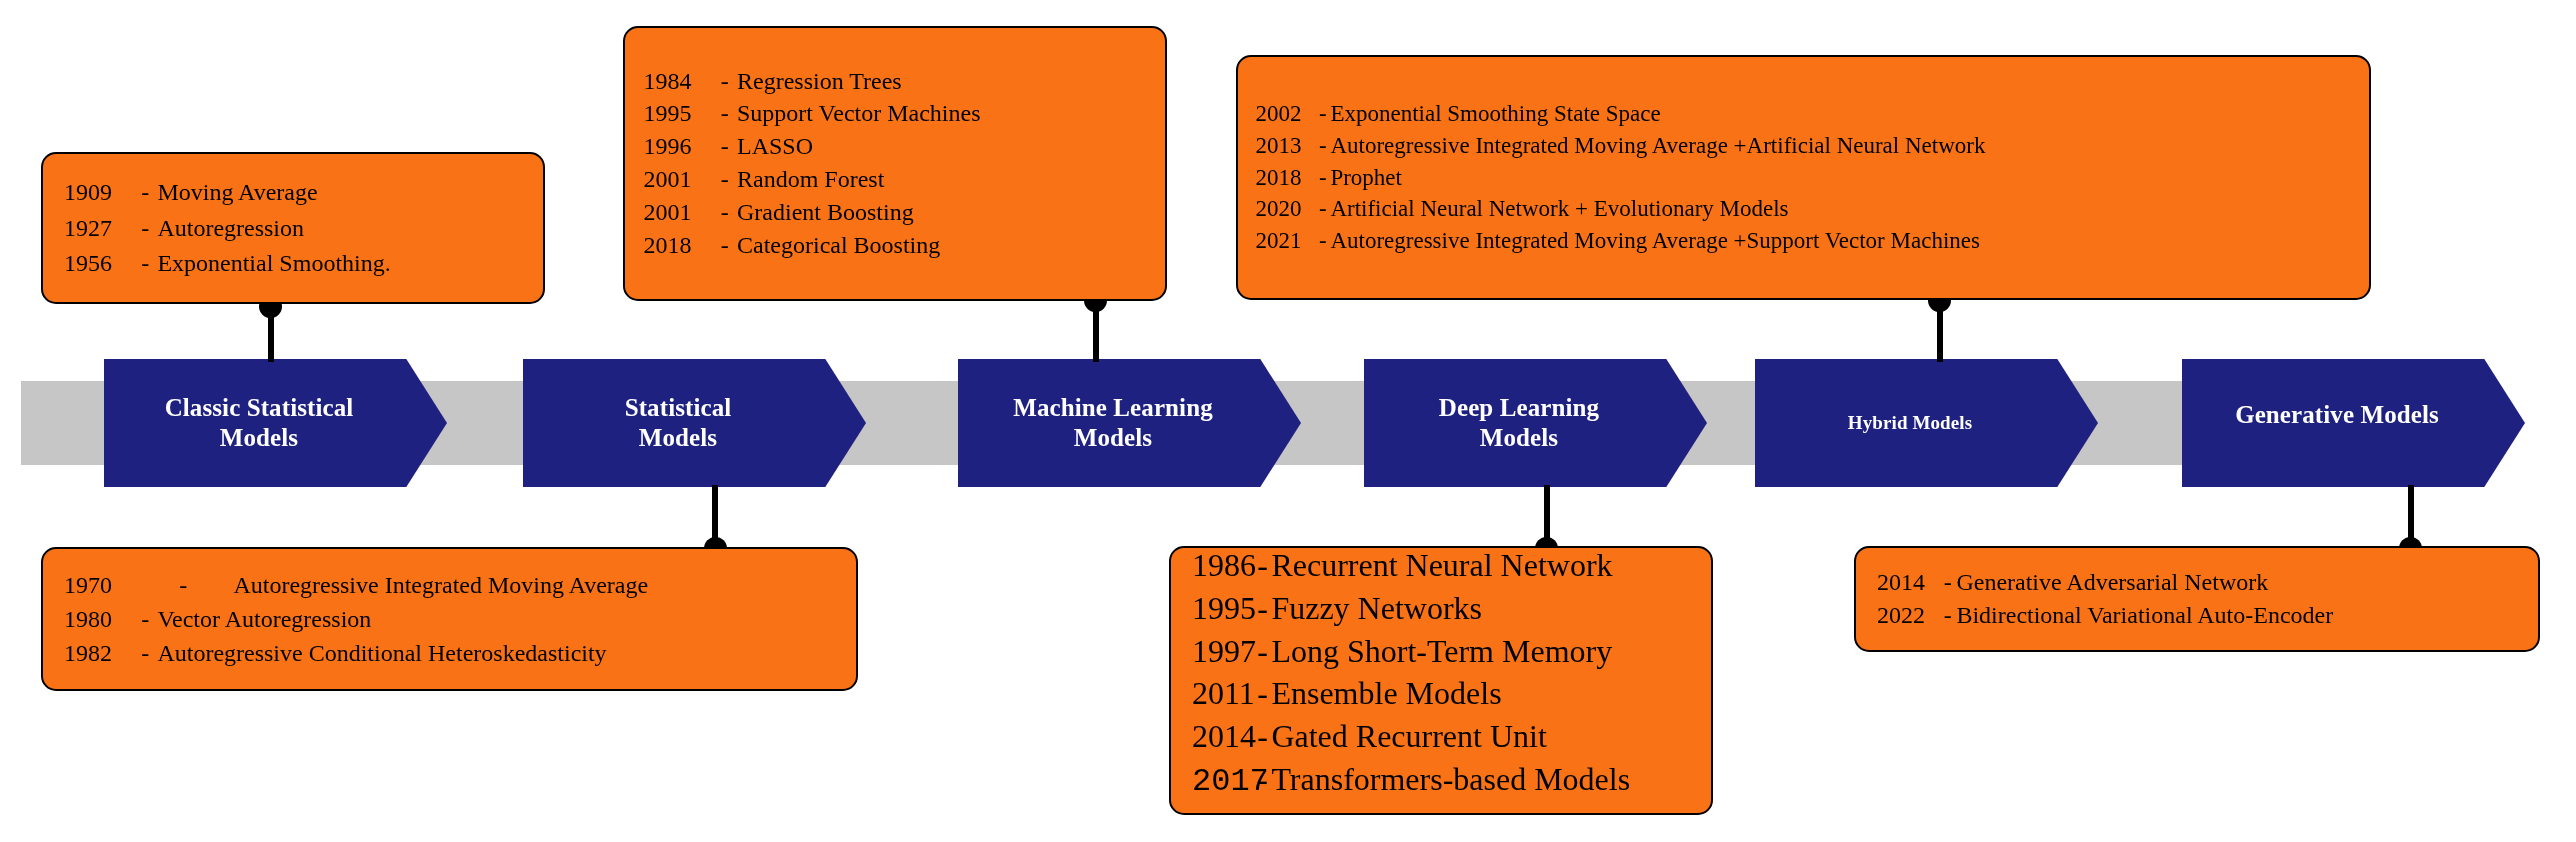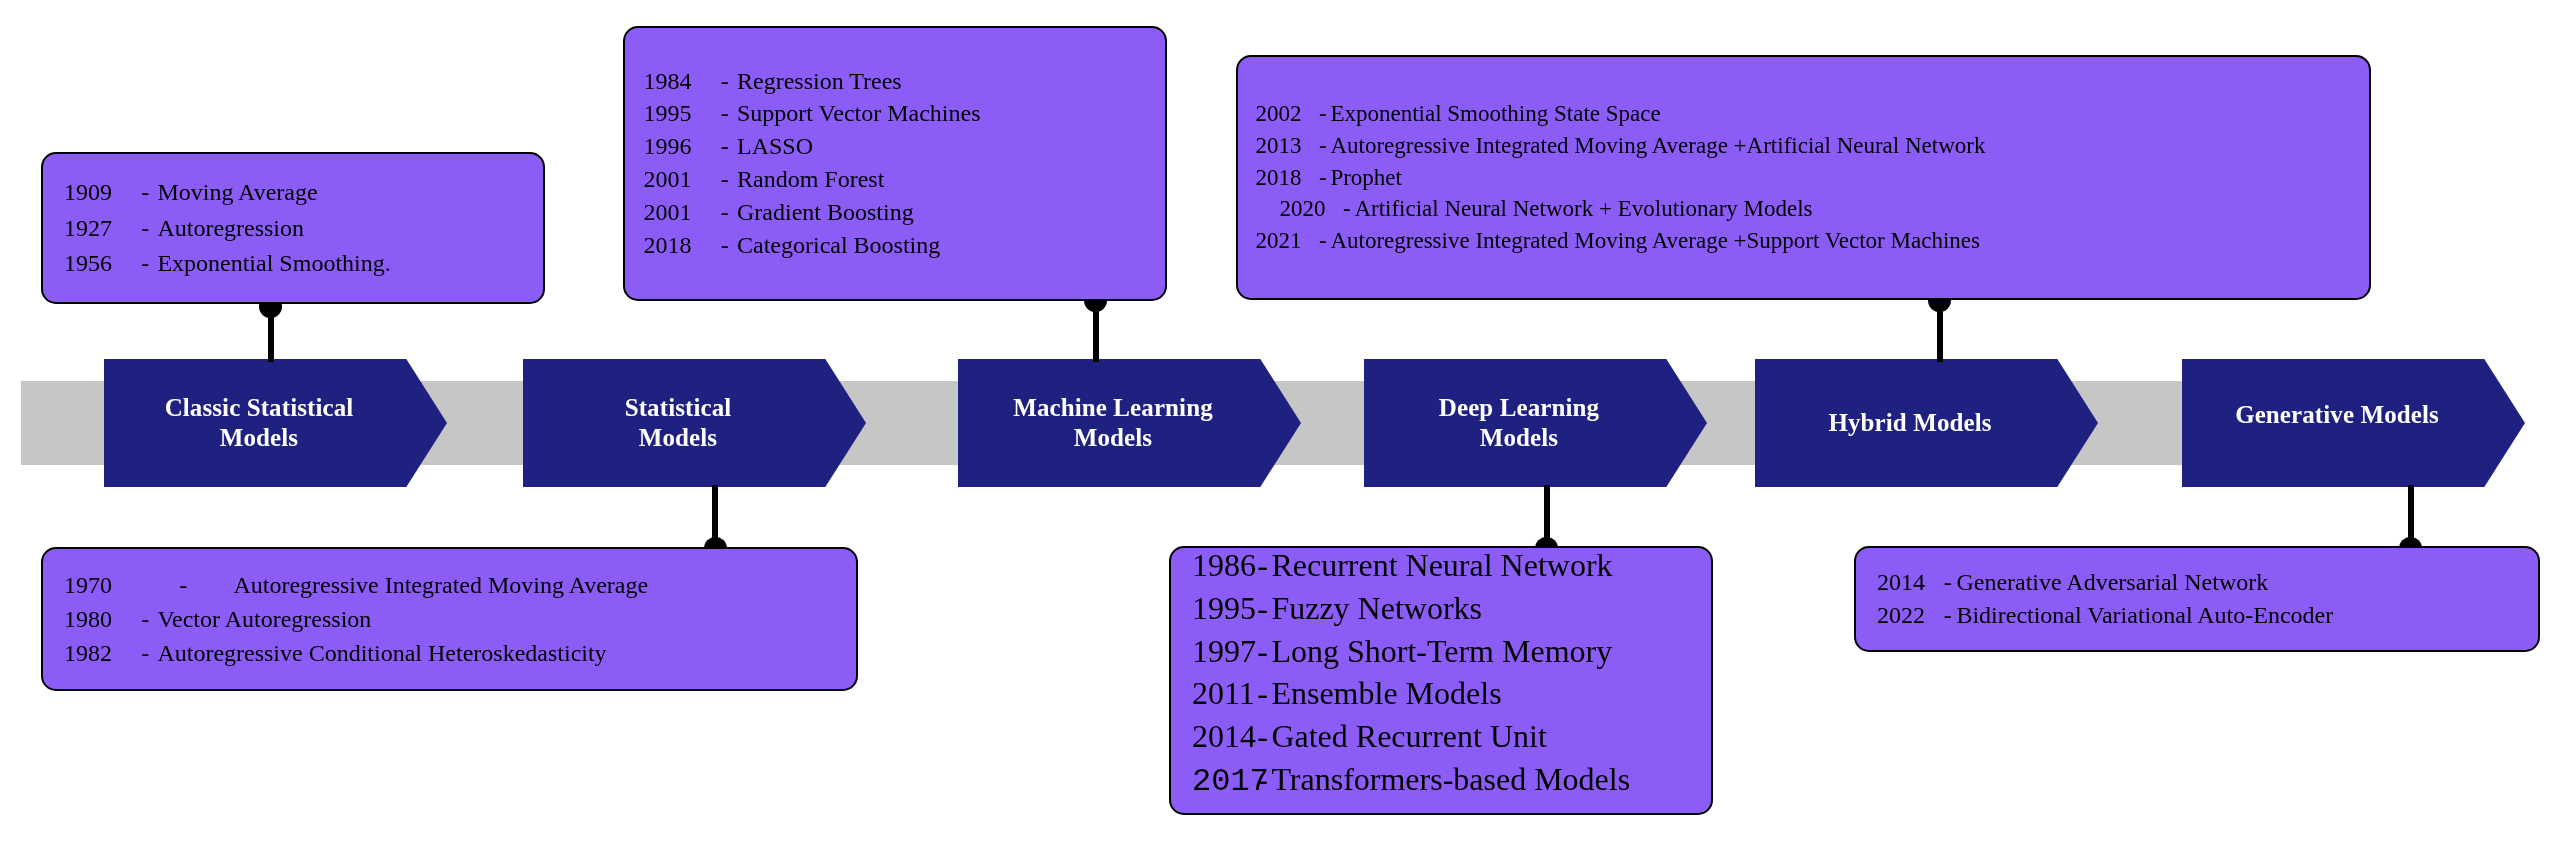--- a/index.html
+++ b/index.html
@@ -43,21 +43,21 @@
     position: relative;
     z-index: 2;
   }
 
   
   .callout {
     position: absolute;
     box-sizing: border-box;
     border: 2.9px solid #000000;
     border-radius: 15px;
-    background: #8b5cf6;
+    background: #f97316;
     display: flex;
     flex-direction: column;
     justify-content: center;
   }
   .callout .entry {
     display: flex;
     align-items: baseline;
     white-space: nowrap;
     color: #000000;
   }
@@ -120,21 +120,21 @@
       <polygon points="0,0 520,0 590,110 520,220 0,220" fill="#1f2180"></polygon>
     </svg>
     <span class="arrow-label" style="font-size:25px; padding-right:33px;">Deep Learning
 Models</span>
   </div>
 
   <div class="stage-arrow" style="left:1755px; top:359px; width:343px; height:128px; background:transparent;">
     <svg width="343" height="128" viewBox="0 0 590 220" style="position:absolute;left:0;top:0;">
       <polygon points="0,0 520,0 590,110 520,220 0,220" fill="#1f2180"></polygon>
     </svg>
-    <span class="arrow-label" style="font-size:25px; padding-right:33px;">Hybrid Models</span>
+    <span class="arrow-label" style="font-size:19px; padding-right:33px;">Hybrid Models</span>
   </div>
 
   <div class="stage-arrow" style="left:2182px; top:359px; width:343px; height:112px; background:transparent;">
     <svg width="343" height="128" viewBox="0 0 590 220" style="position:absolute;left:0;top:0;">
       <polygon points="0,0 520,0 590,110 520,220 0,220" fill="#1f2180"></polygon>
     </svg>
     <span class="arrow-label" style="font-size:25px; padding-right:33px;">Generative Models</span>
   </div>
 
   <div class="stem" style="left:268px; top:304px; width:6.4px; height:58px;"></div>
@@ -216,21 +216,21 @@
       <span class="yr" style="width:60px;">2013</span>
       <span class="dash" style="width:15px;">-</span>
       <span class="txt">Autoregressive Integrated Moving Average +Artificial Neural Network</span>
     </div>
     <div class="entry" style="margin:2.9px 0;">
       <span class="yr" style="width:60px;">2018</span>
       <span class="dash" style="width:15px;">-</span>
       <span class="txt">Prophet</span>
     </div>
     <div class="entry" style="margin:2.9px 0;">
-      <span class="yr" style="width:60px;margin-left:24px;">2020</span>
+      <span class="yr" style="width:60px;">2020</span>
       <span class="dash" style="width:15px;">-</span>
       <span class="txt">Artificial Neural Network + Evolutionary Models</span>
     </div>
     <div class="entry" style="margin:2.9px 0;">
       <span class="yr" style="width:60px;">2021</span>
       <span class="dash" style="width:15px;">-</span>
       <span class="txt">Autoregressive Integrated Moving Average +Support Vector Machines</span>
     </div>
   </div>
 

